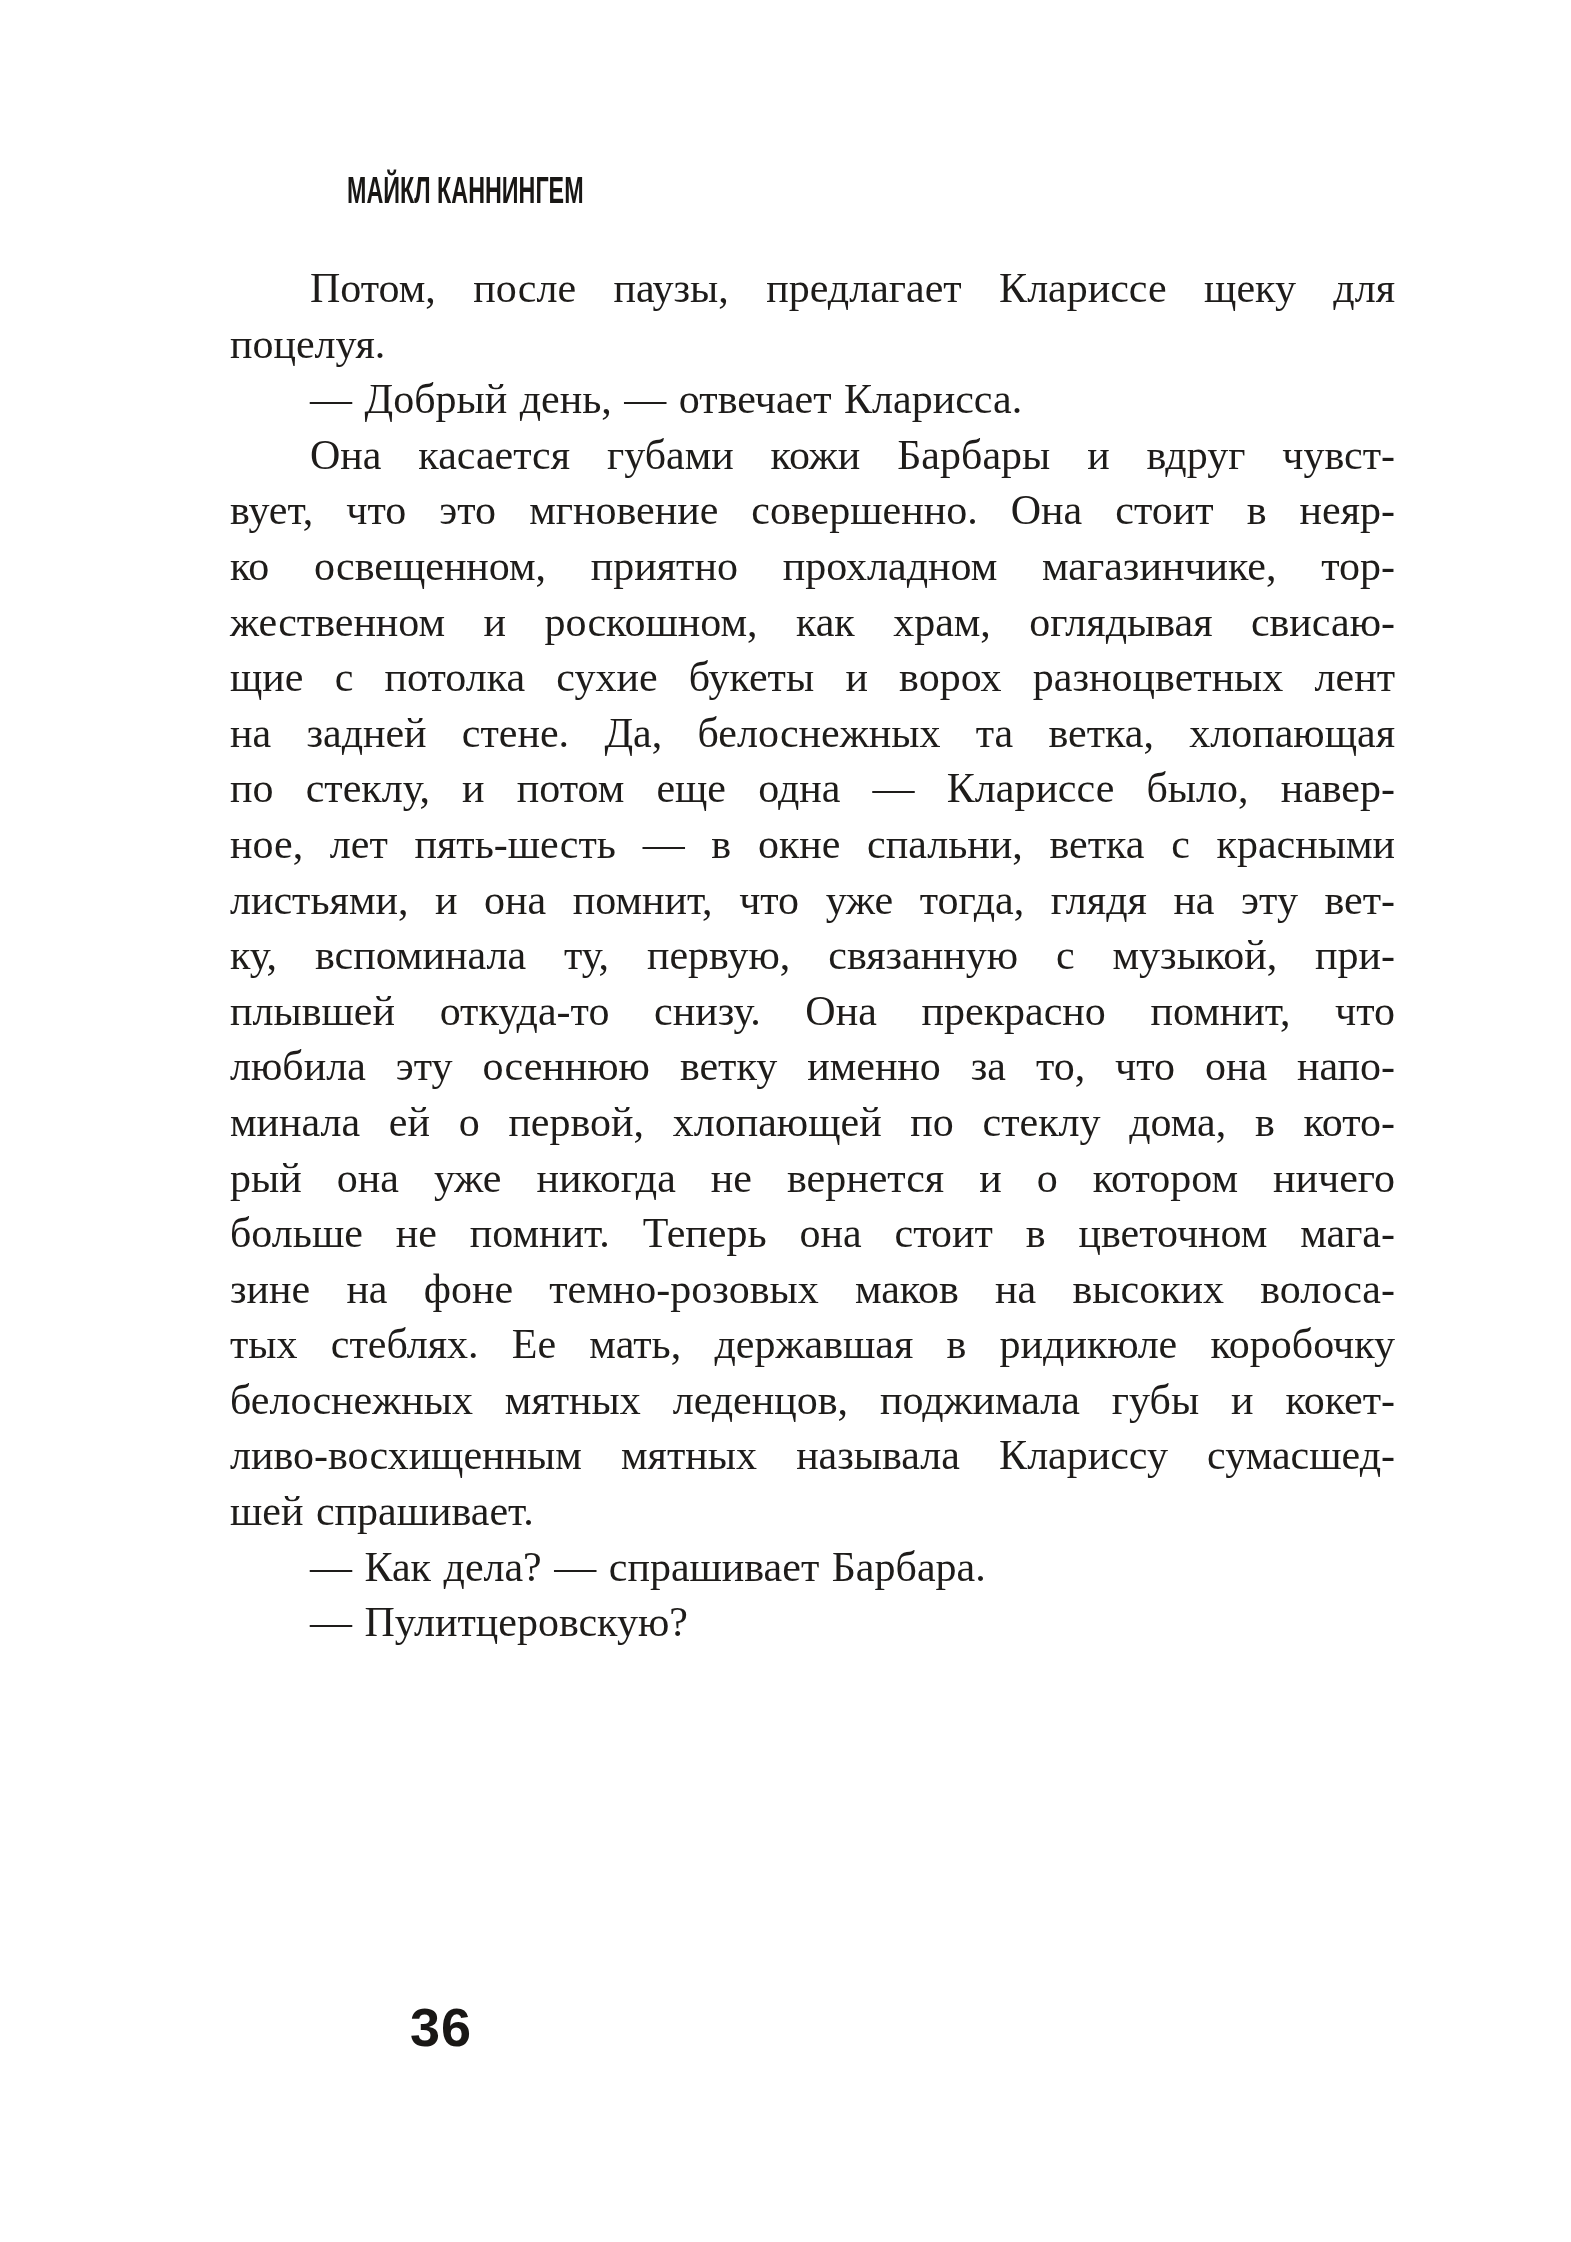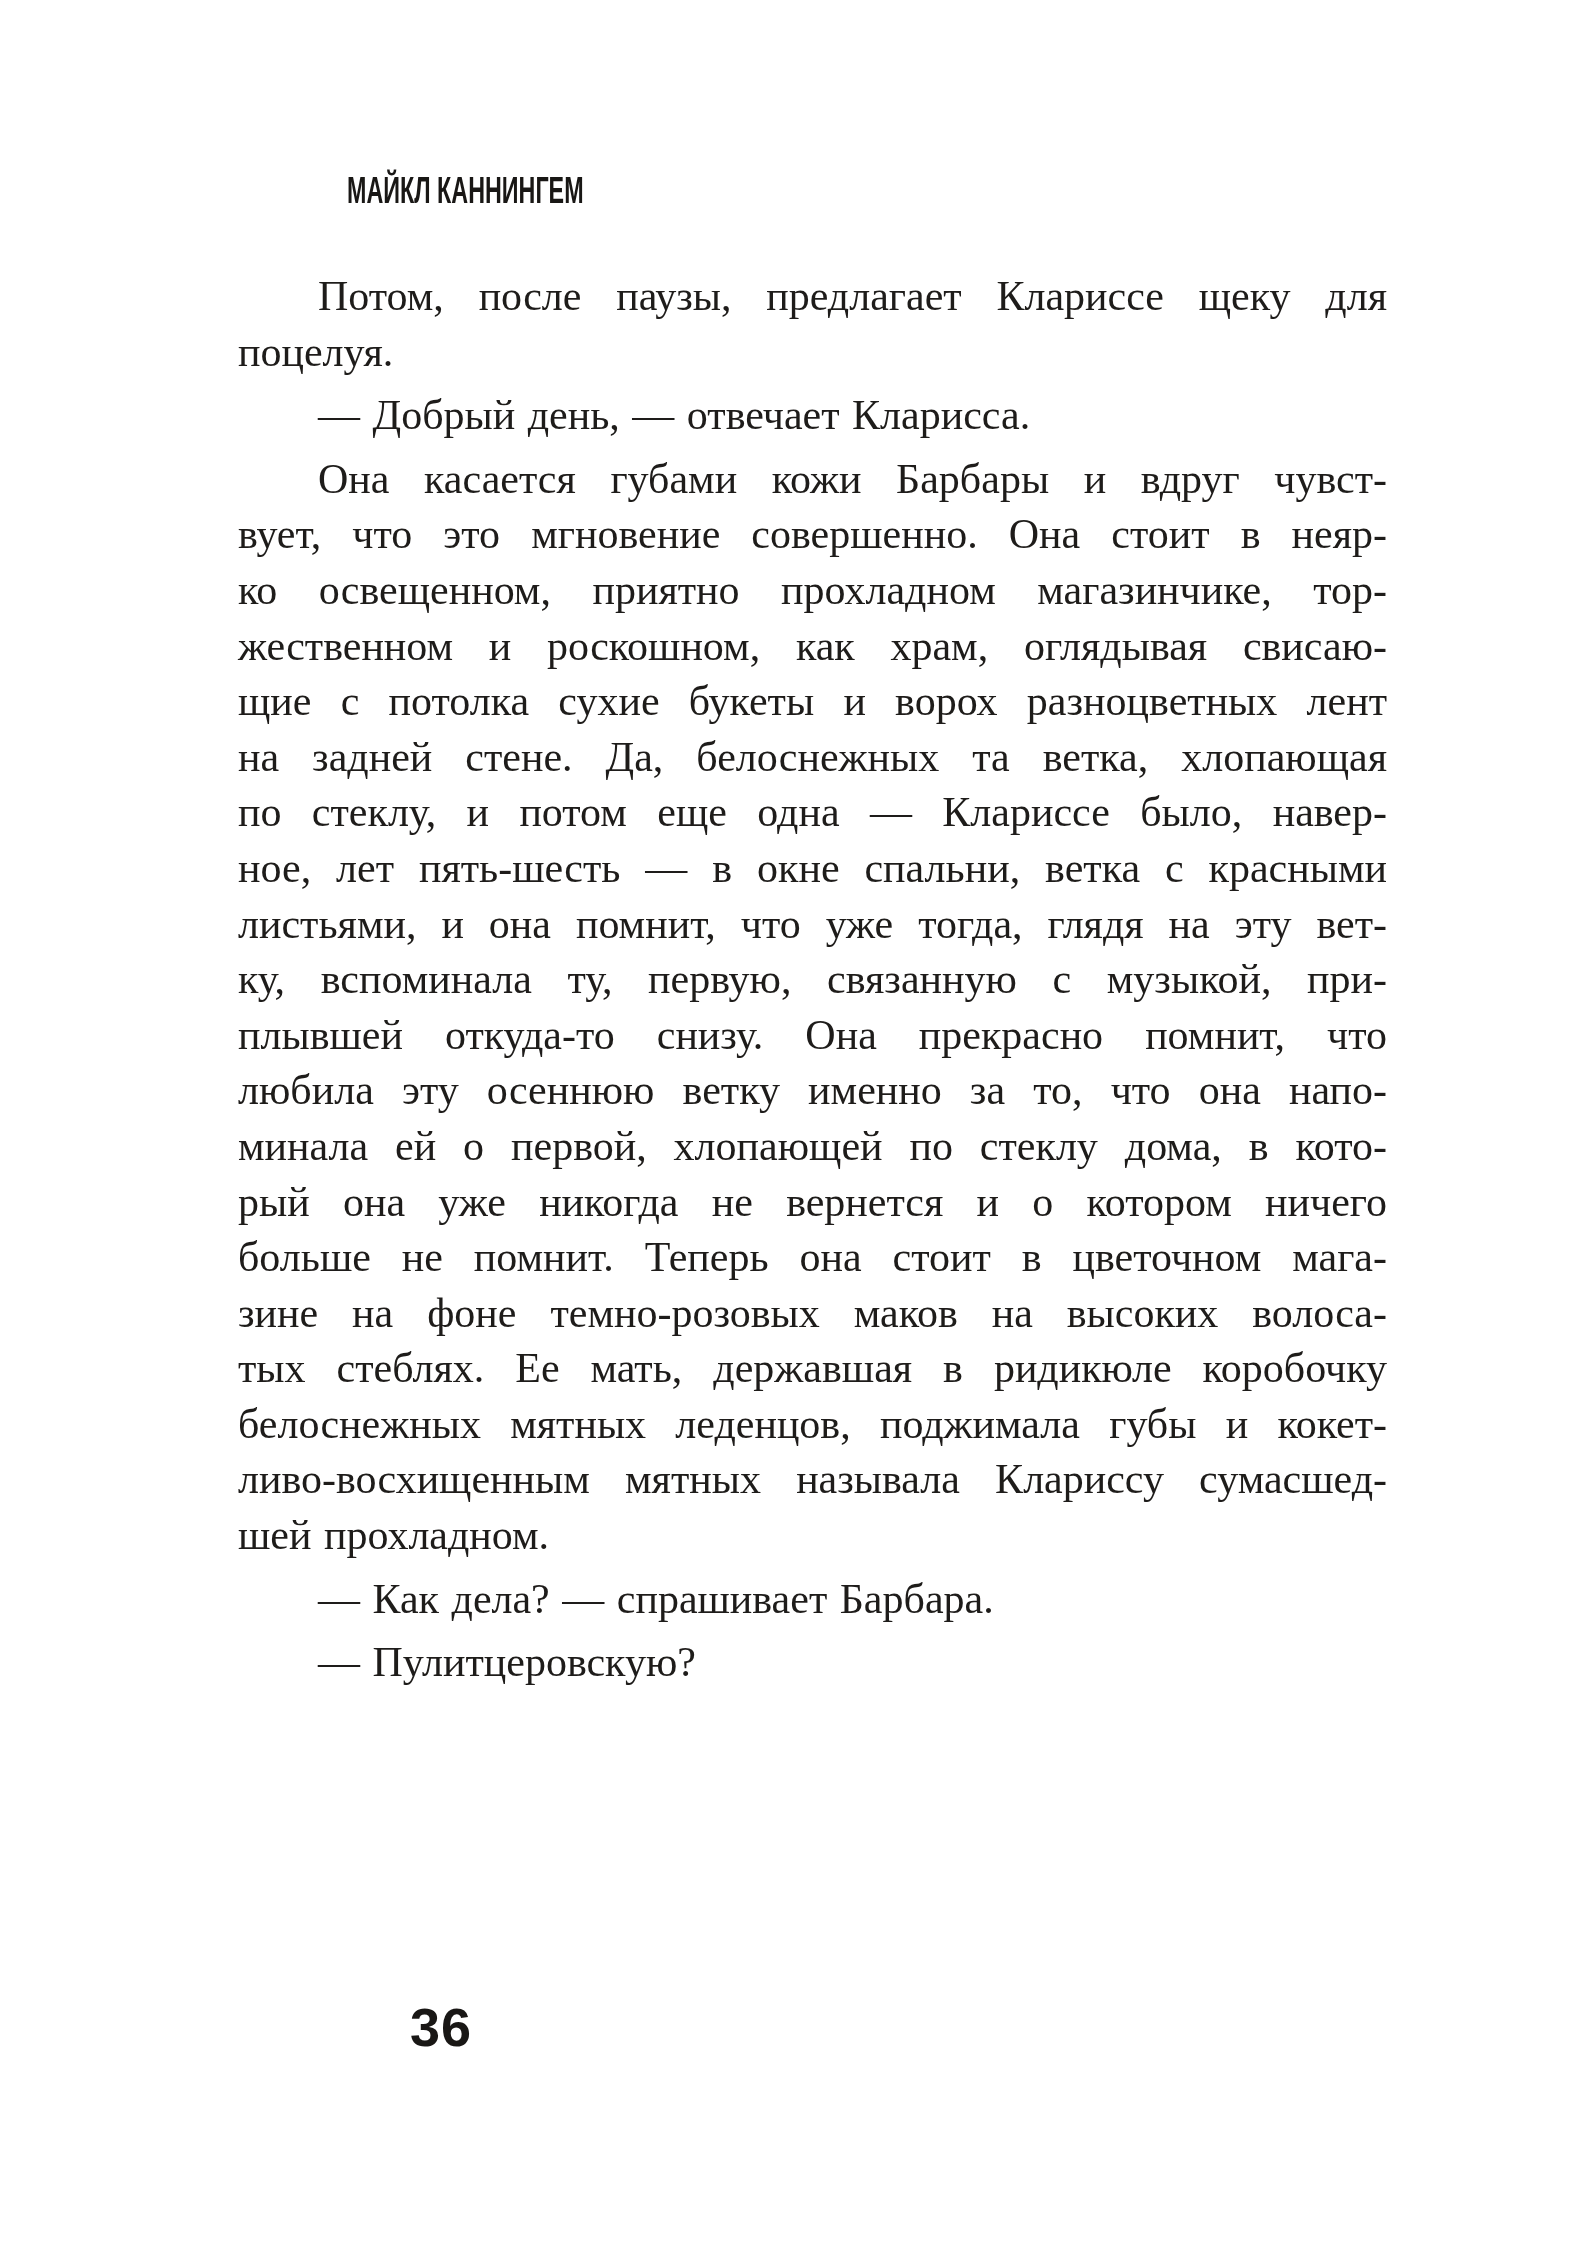--- a/index.html
+++ b/index.html
@@ -31,21 +31,21 @@
   }
   .text-block {
     position: absolute;
     left: 230px;
     top: 261px;
     width: 1165px;
     font-size: 42px;
     line-height: 55.6px;
   }
   .paragraph {
-    margin: 8px;
+    margin: 0;
     padding: 0;
   }
   .line {
     text-align: justify;
     text-align-last: justify;
     white-space: normal;
     word-spacing: 2px;
   }
   .line.para-start {
     text-indent: 80px;
@@ -91,21 +91,21 @@
         <div class="line">ку, вспоминала ту, первую, связанную с музыкой, при-</div>
         <div class="line">плывшей откуда-то снизу. Она прекрасно помнит, что</div>
         <div class="line">любила эту осеннюю ветку именно за то, что она напо-</div>
         <div class="line">минала ей о первой, хлопающей по стеклу дома, в кото-</div>
         <div class="line">рый она уже никогда не вернется и о котором ничего</div>
         <div class="line">больше не помнит. Теперь она стоит в цветочном мага-</div>
         <div class="line">зине на фоне темно-розовых маков на высоких волоса-</div>
         <div class="line">тых стеблях. Ее мать, державшая в ридикюле коробочку</div>
         <div class="line">белоснежных мятных леденцов, поджимала губы и кокет-</div>
         <div class="line">ливо-восхищенным мятных называла Клариссу сумасшед-</div>
-        <div class="line para-end">шей прохладном.</div>
+        <div class="line para-end">шей спрашивает.</div>
       </div>
       <div class="paragraph">
         <div class="line para-start para-end">— Как дела? — спрашивает Барбара.</div>
       </div>
       <div class="paragraph">
         <div class="line para-start para-end">— Пулитцеровскую?</div>
       </div>
     </div>
 
   <div class="folio">36</div>

